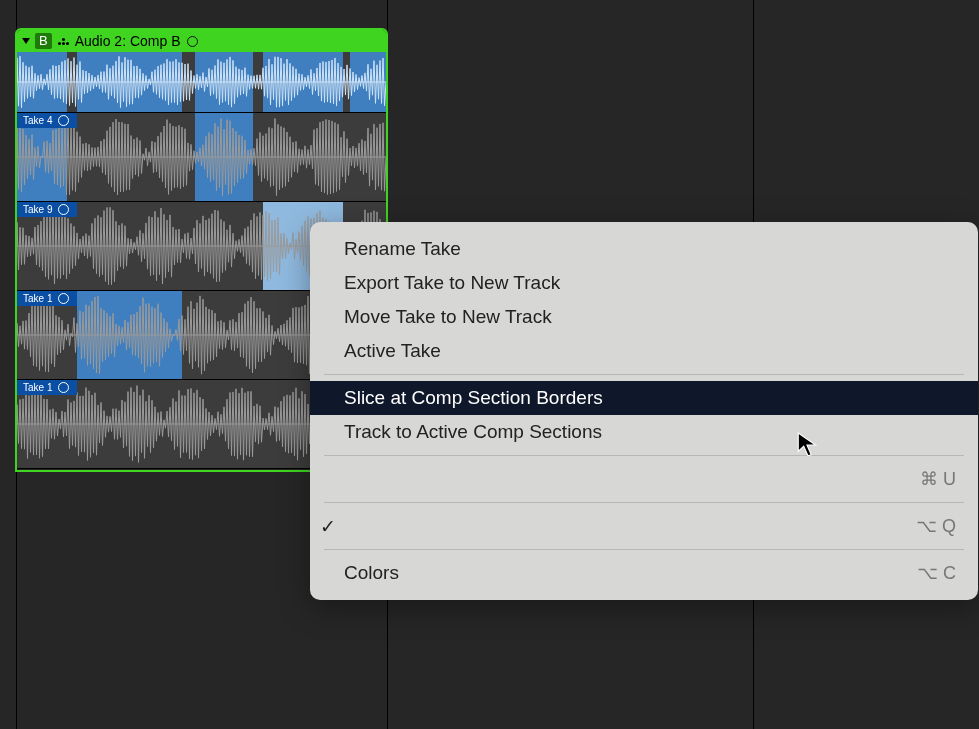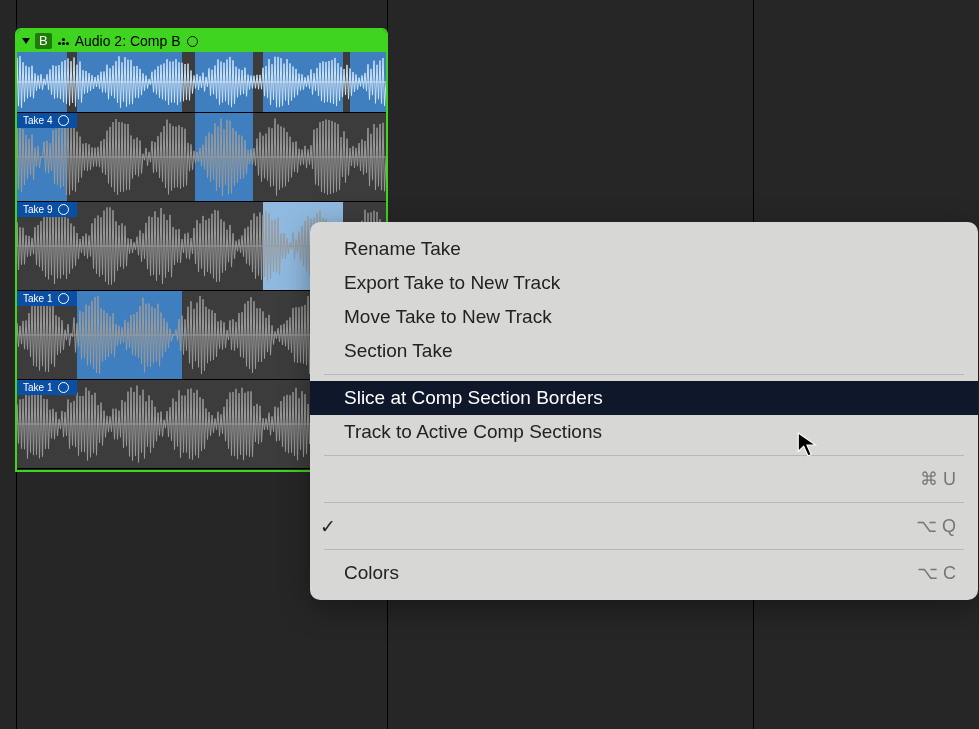--- a/index.html
+++ b/index.html
@@ -125,21 +125,21 @@
     <div class="mi">
       <span>Rename Take</span>
     </div>
     <div class="mi">
       <span>Export Take to New Track</span>
     </div>
     <div class="mi">
       <span>Move Take to New Track</span>
     </div>
     <div class="mi">
-      <span>Section Take</span>
+      <span>Active Take</span>
     </div>
     <div class="sep"></div>
     <div class="mi sel-item">
       <span>Slice at Comp Section Borders</span>
     </div>
     <div class="mi">
       <span>Track to Active Comp Sections</span>
     </div>
     <div class="sep"></div>
     <div class="mi">

